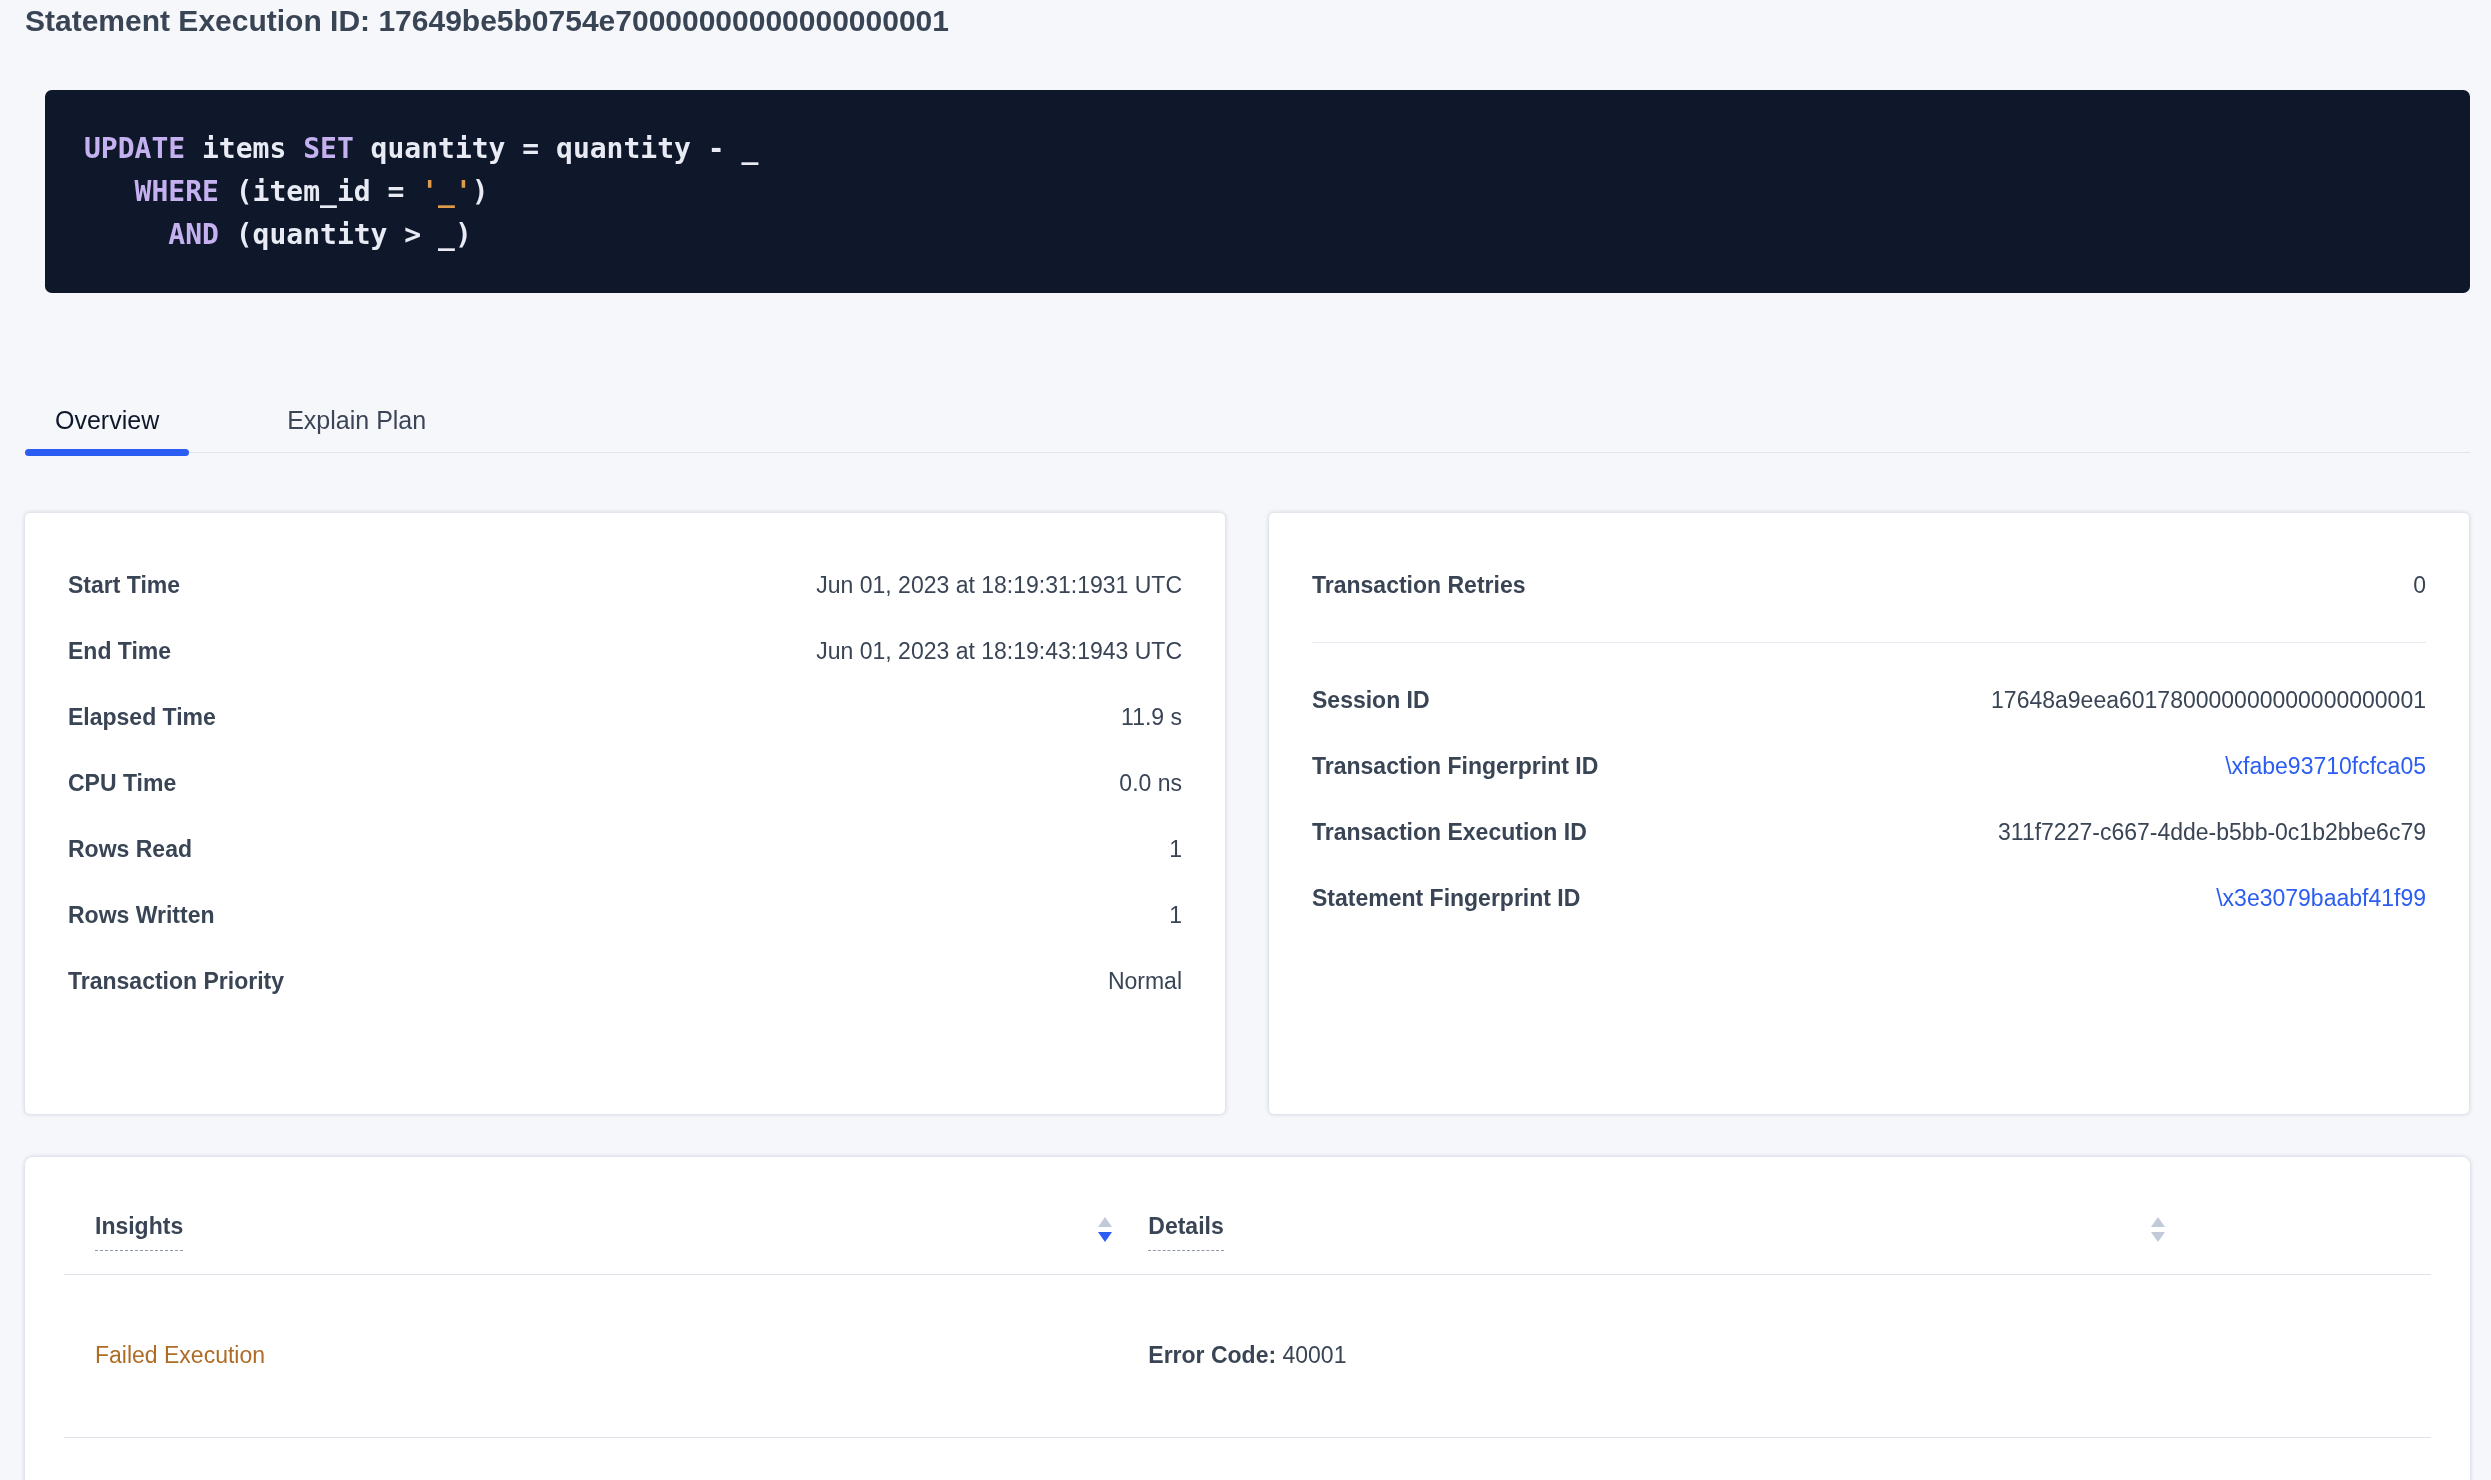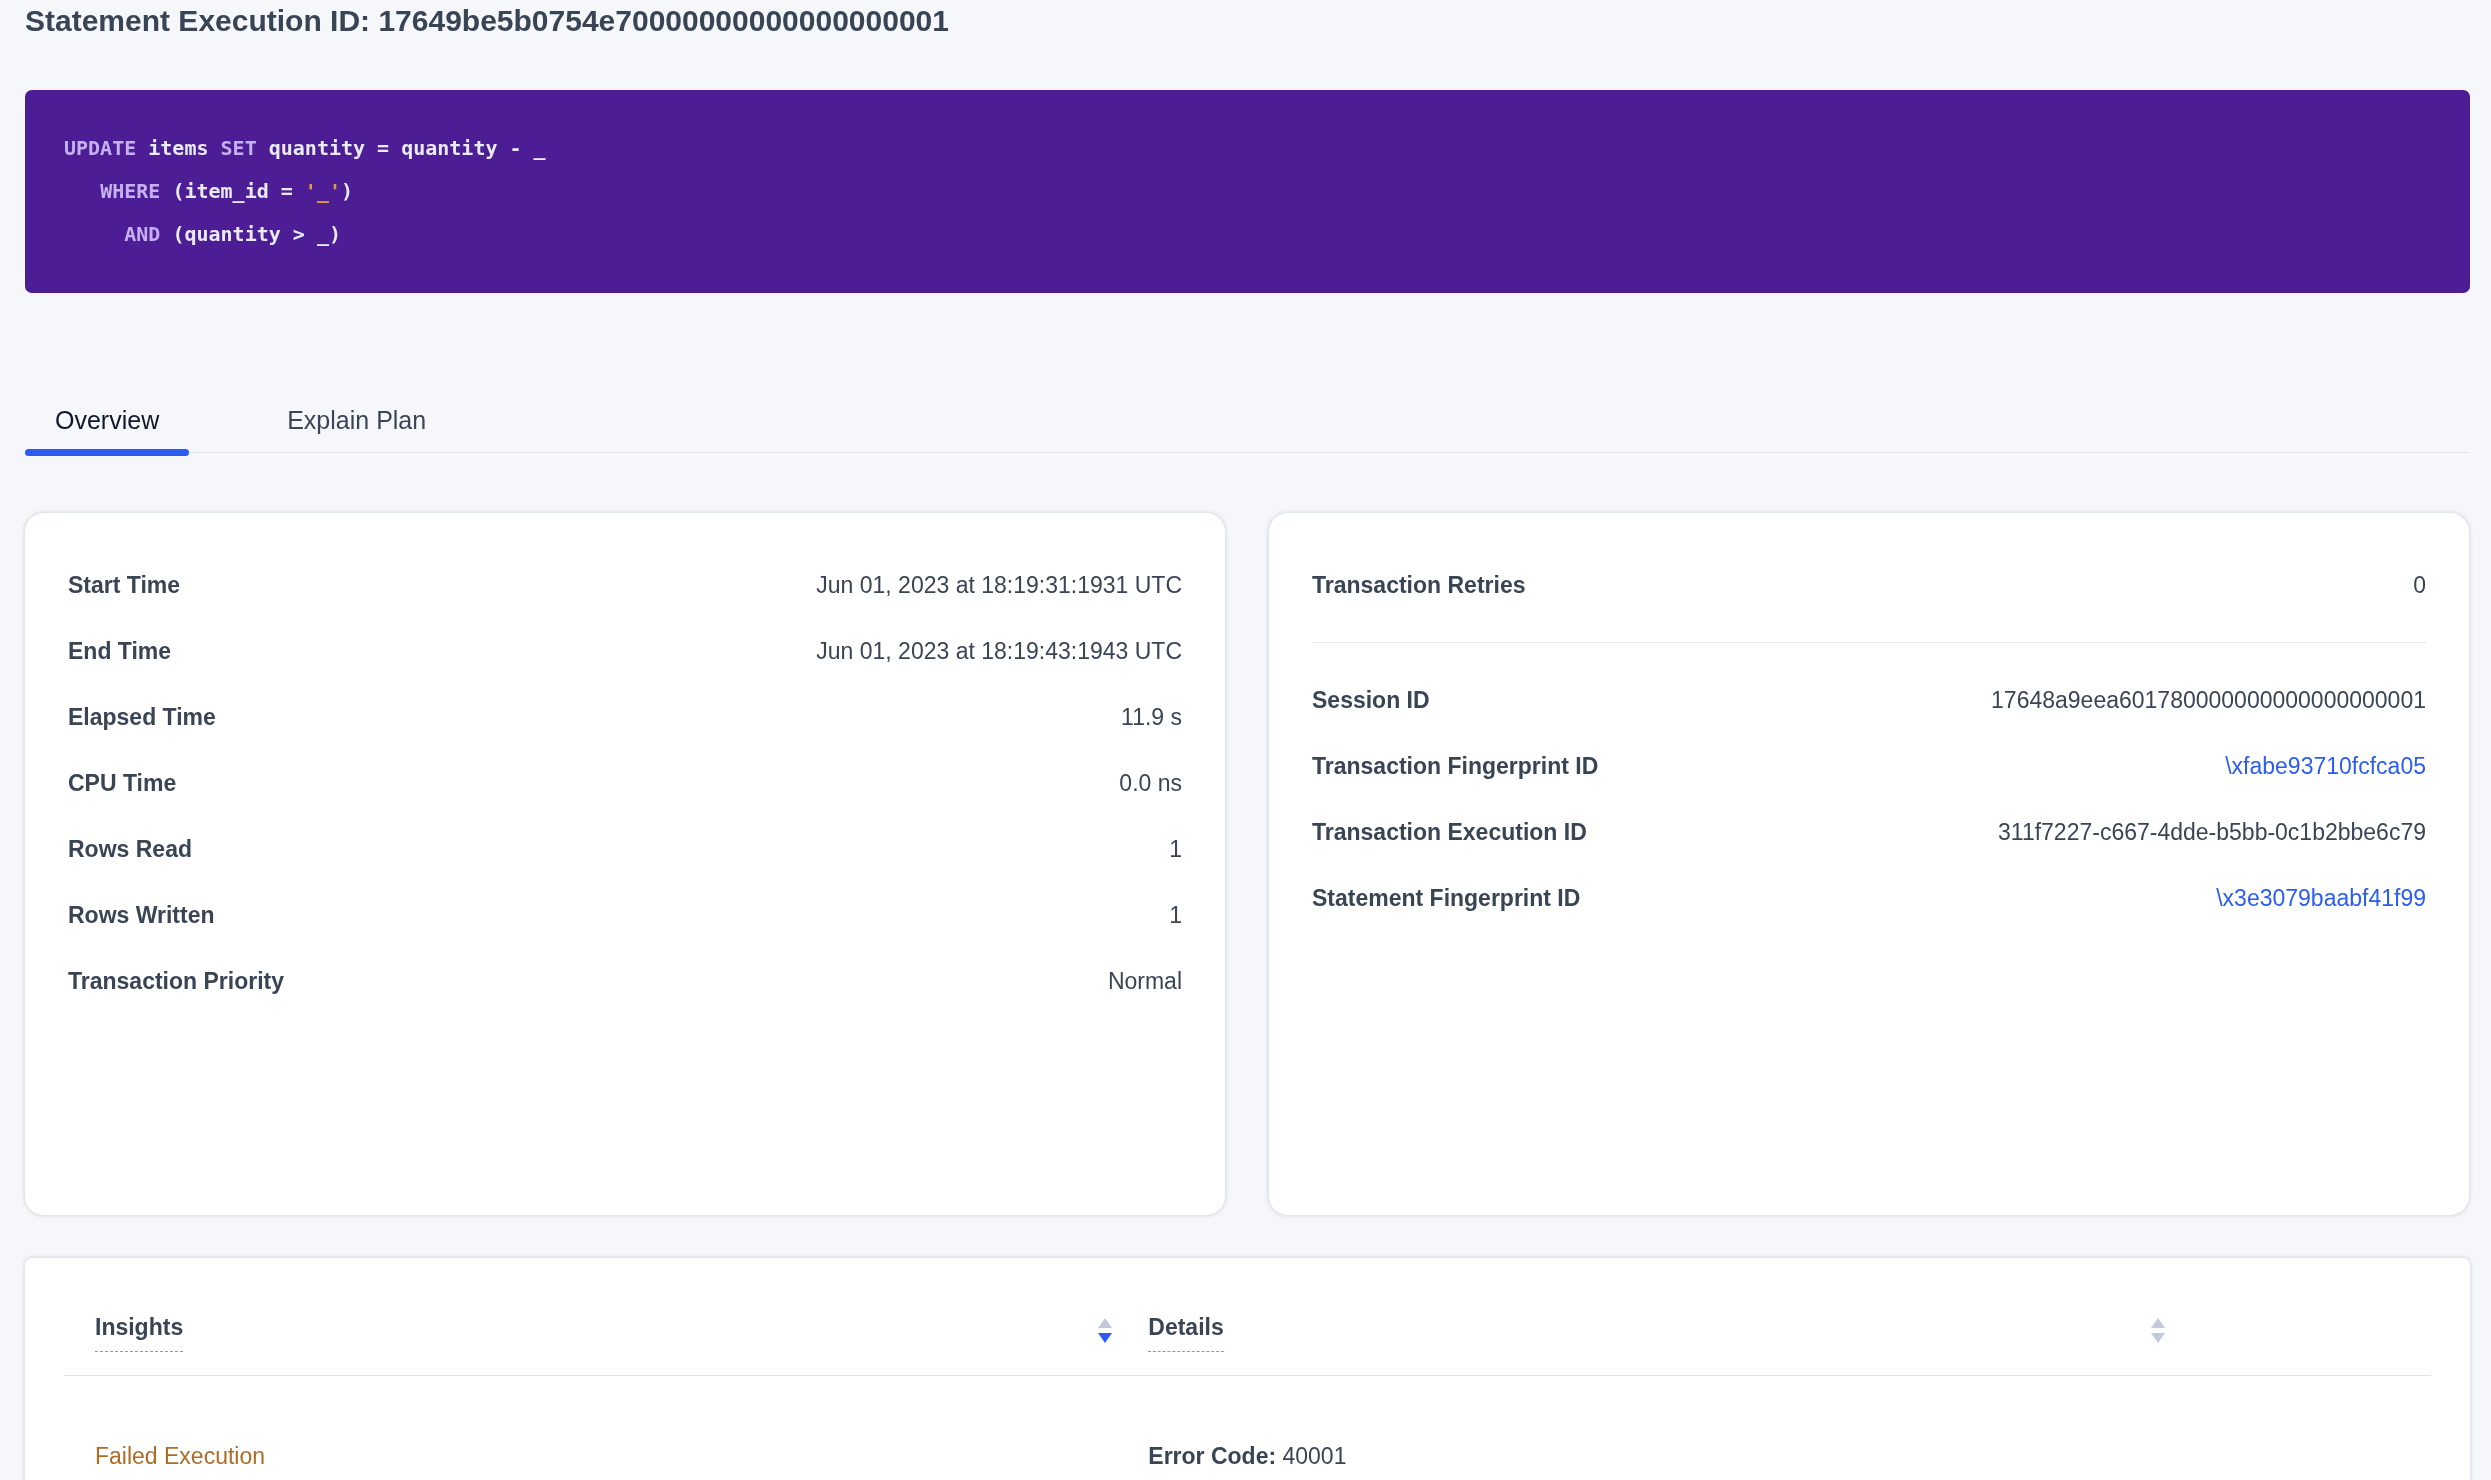--- a/index.html
+++ b/index.html
@@ -15,28 +15,29 @@
 
   .page-title {
     padding-top: 4px;
     font-size: 30px;
     font-weight: 700;
     color: #394455;
   }
 
   .sql-box {
     margin-top: 52px;
-    background: #4c1d95;
+    background: #0f172a;
     border-radius: 6.8px;
     padding: 37px 39px;
     font-family: "DejaVu Sans Mono", "Liberation Mono", monospace;
-    font-size: 20px;
+    font-size: 28px;
     line-height: 43px;
     font-weight: 700;
     color: #e9ebf4;
+    margin-left: 20px;
   }
   .sql-line { white-space: pre; }
   .kw  { color: #c5b1ef; }
   .str { color: #de9c4a; }
 
   .tabs-row {
     margin-top: 101px;
     border-bottom: 1.9px solid #e1e5ec;
     display: flex;
   }
@@ -54,24 +55,24 @@
     position: absolute;
     left: 0; right: 0; bottom: -3.9px;
     height: 6.8px;
     border-radius: 3.9px;
     background: #2b5df2;
   }
 
   .cards { display: flex; gap: 44px; margin-top: 60px; }
   .card {
     background: #ffffff;
-    border-radius: 19px;
+    border-radius: 5px;
     box-shadow: 0 0 3.9px 1px rgba(134,144,166,0.28);
     width: 1200px;
-    height: 702px;
+    height: 601px;
     padding: 39px 43px;
   }
   .kv-row {
     display: flex;
     justify-content: space-between;
     align-items: center;
     height: 66px;
     font-size: 23px;
   }
   .kv-label { font-weight: 700; }

